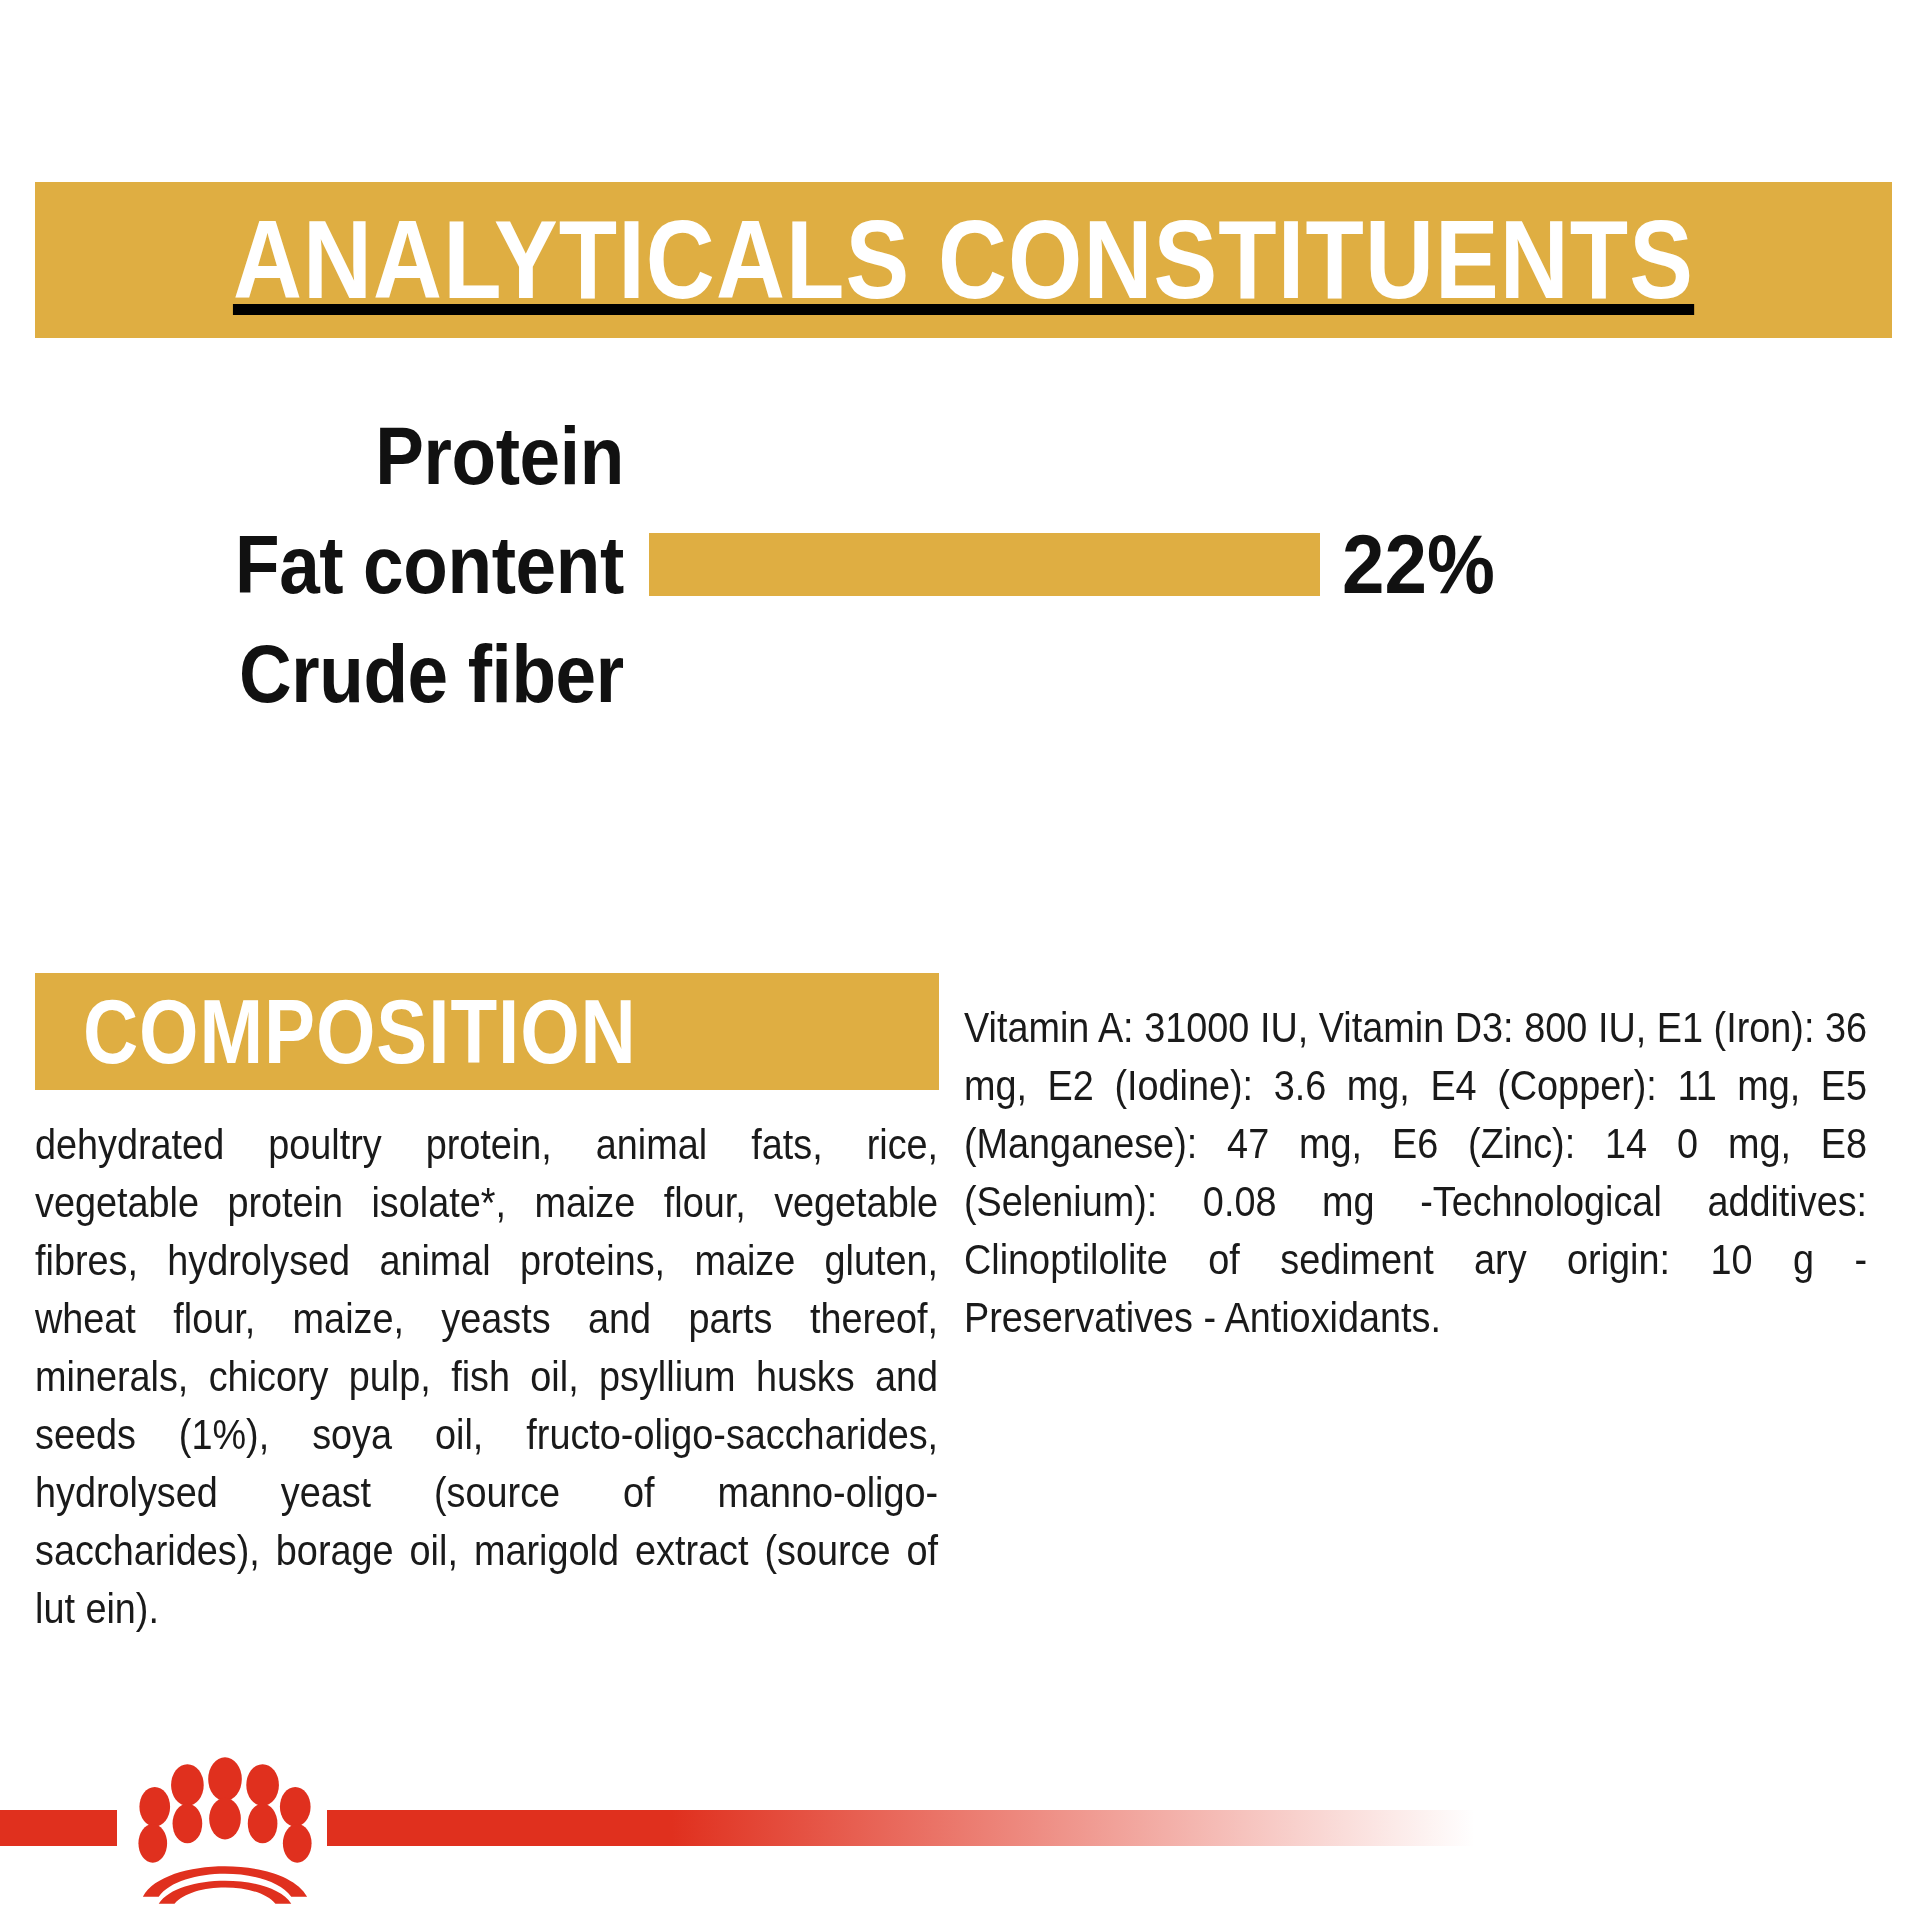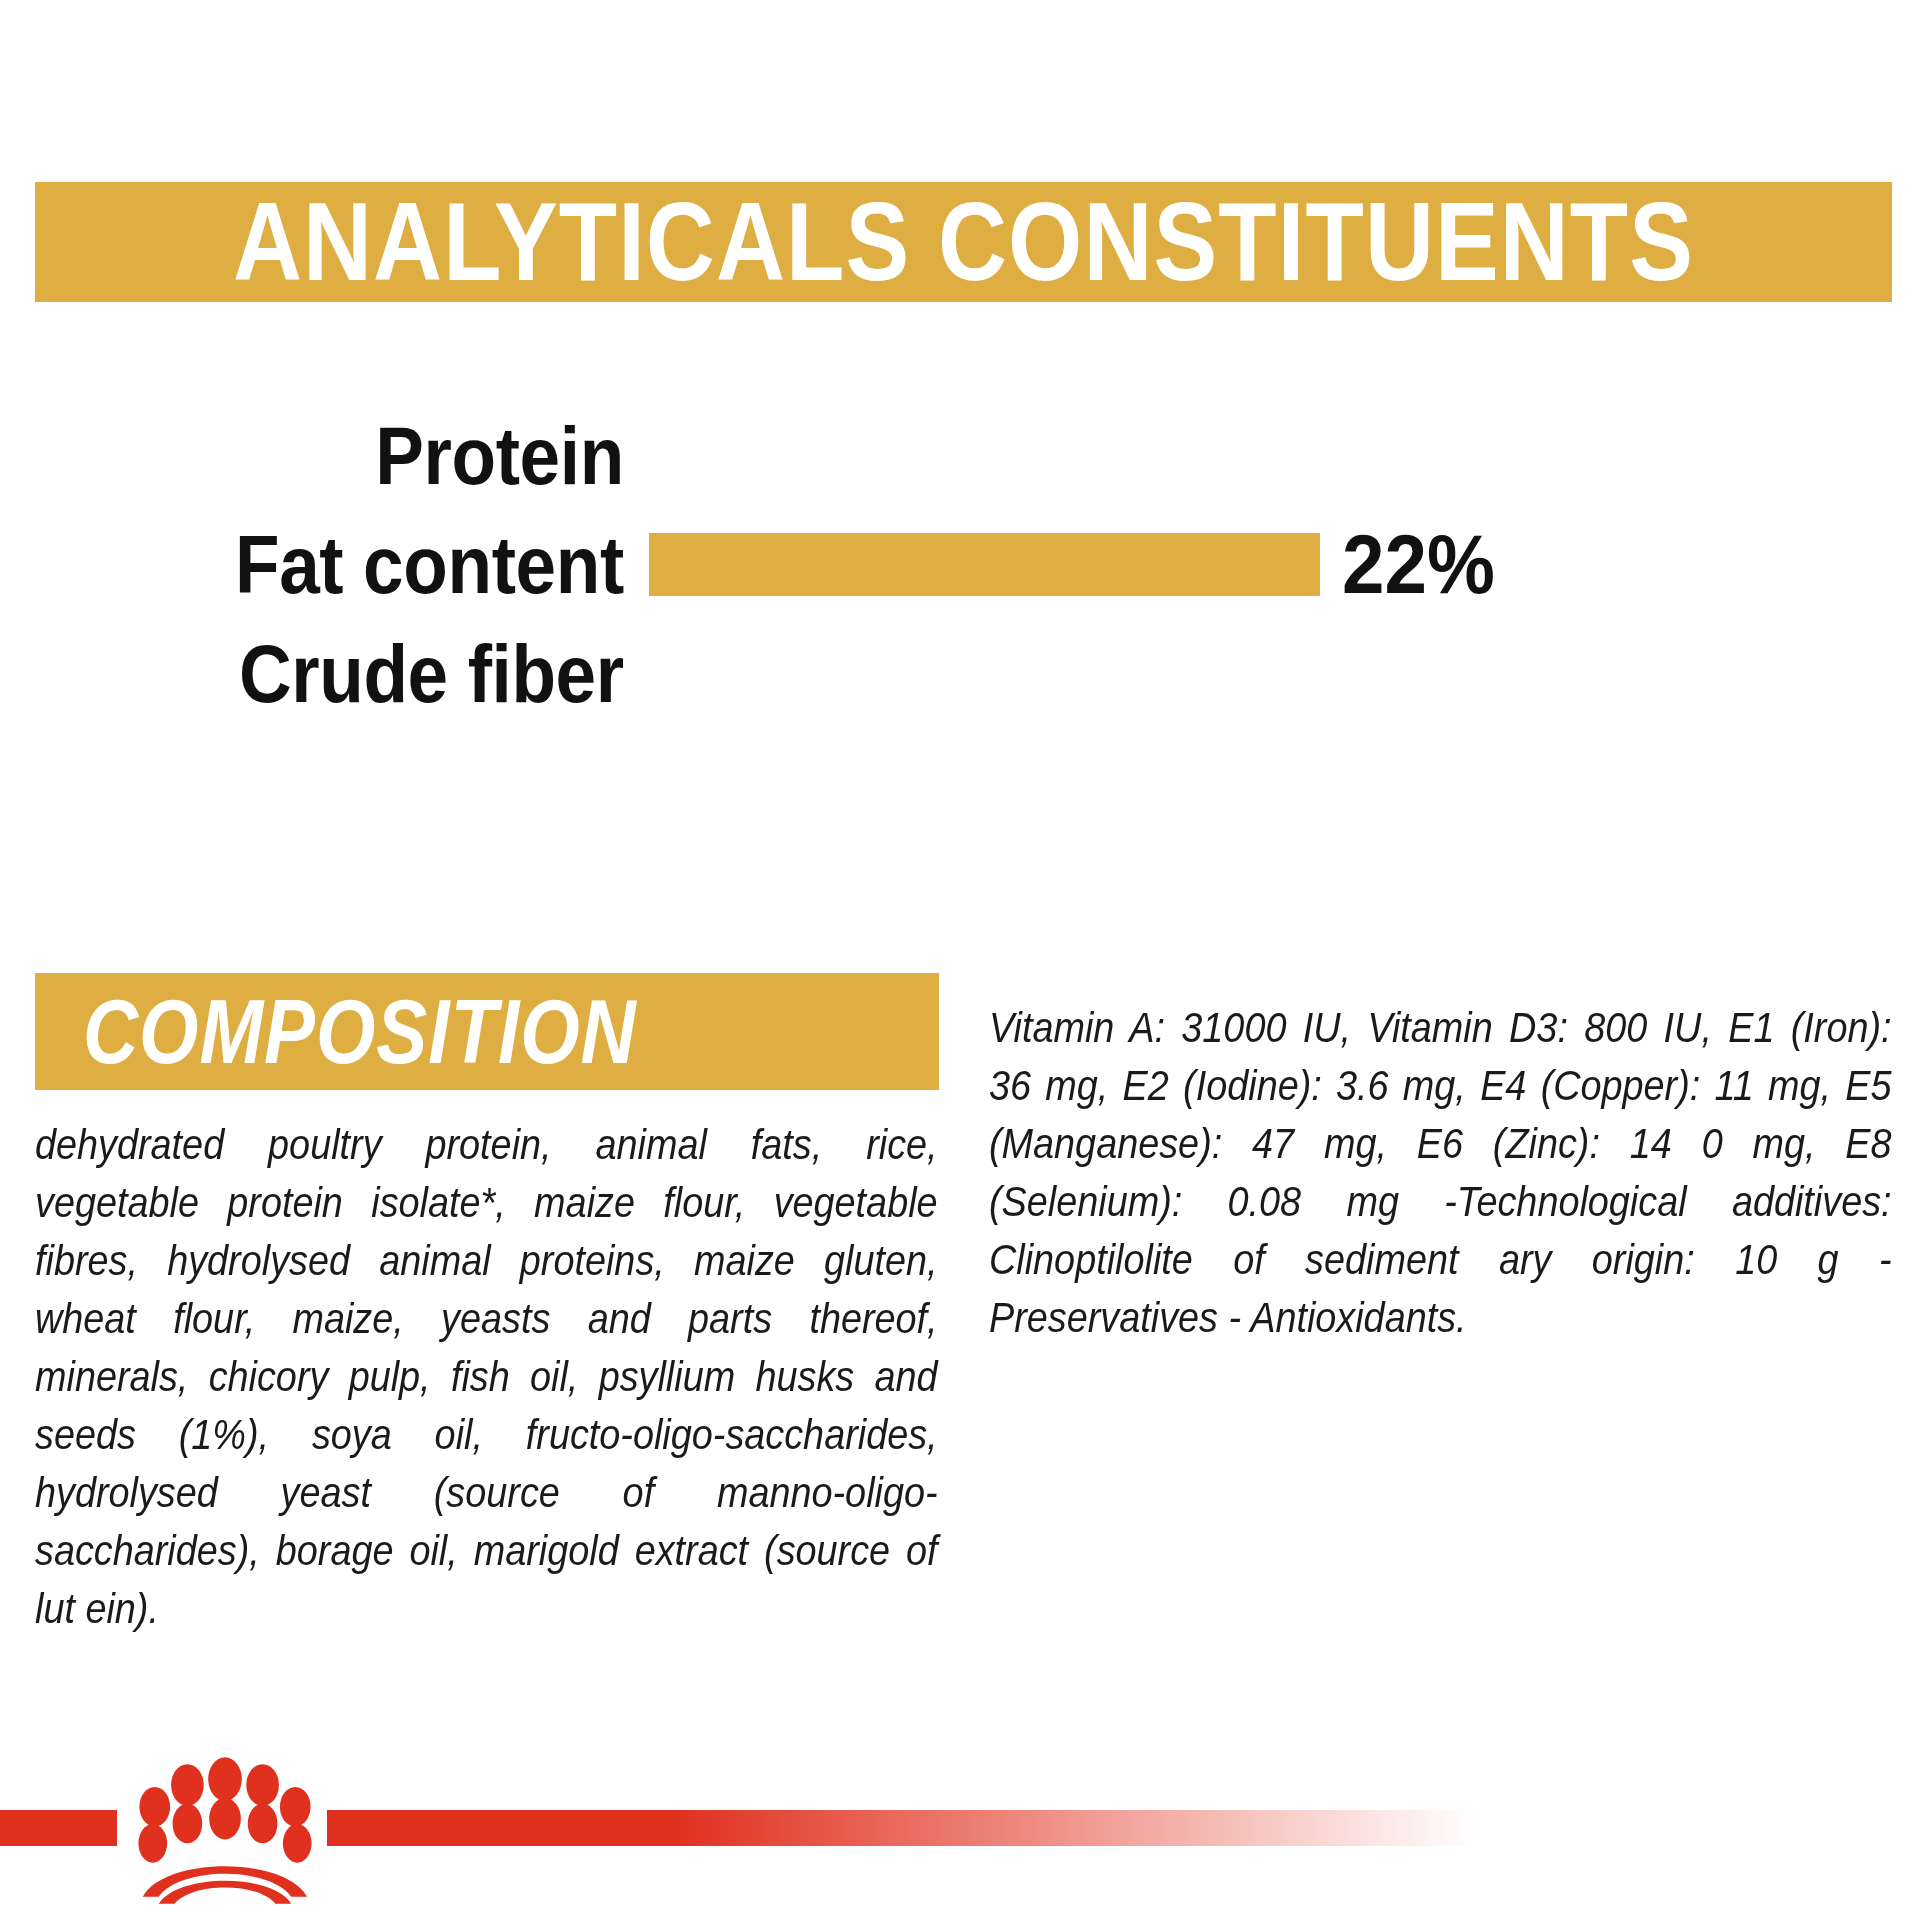--- a/index.html
+++ b/index.html
@@ -34,22 +34,23 @@
     white-space: nowrap;
     line-height: 1;
   }
 
   
   #analyticals-banner {
     position: absolute;
     left: 35px;
     top: 182px;
     width: 1857px;
-    height: 120px;
+    height: 156px;
     justify-content: center;
+    text-decoration: underline;
   }
   #analyticals-banner .banner-title {
     font-size: 111px;
     transform: scaleX(0.86);
     transform-origin: center center;
   }
 
   
   #nutrition-chart {
     position: absolute;
@@ -100,22 +101,21 @@
     transform-origin: left center;
   }
 
   
   #panels {
     position: absolute;
     left: 35px;
     top: 973px;
     width: 1857px;
     display: flex;
-    gap: 50px;
-    font-style: italic;
+    gap: 25px;
   }
   .panel {
     width: 904px;
   }
   .panel-banner {
     height: 117px;
     padding-left: 48px;
     box-sizing: border-box;
   }
   .panel-banner .banner-title {

